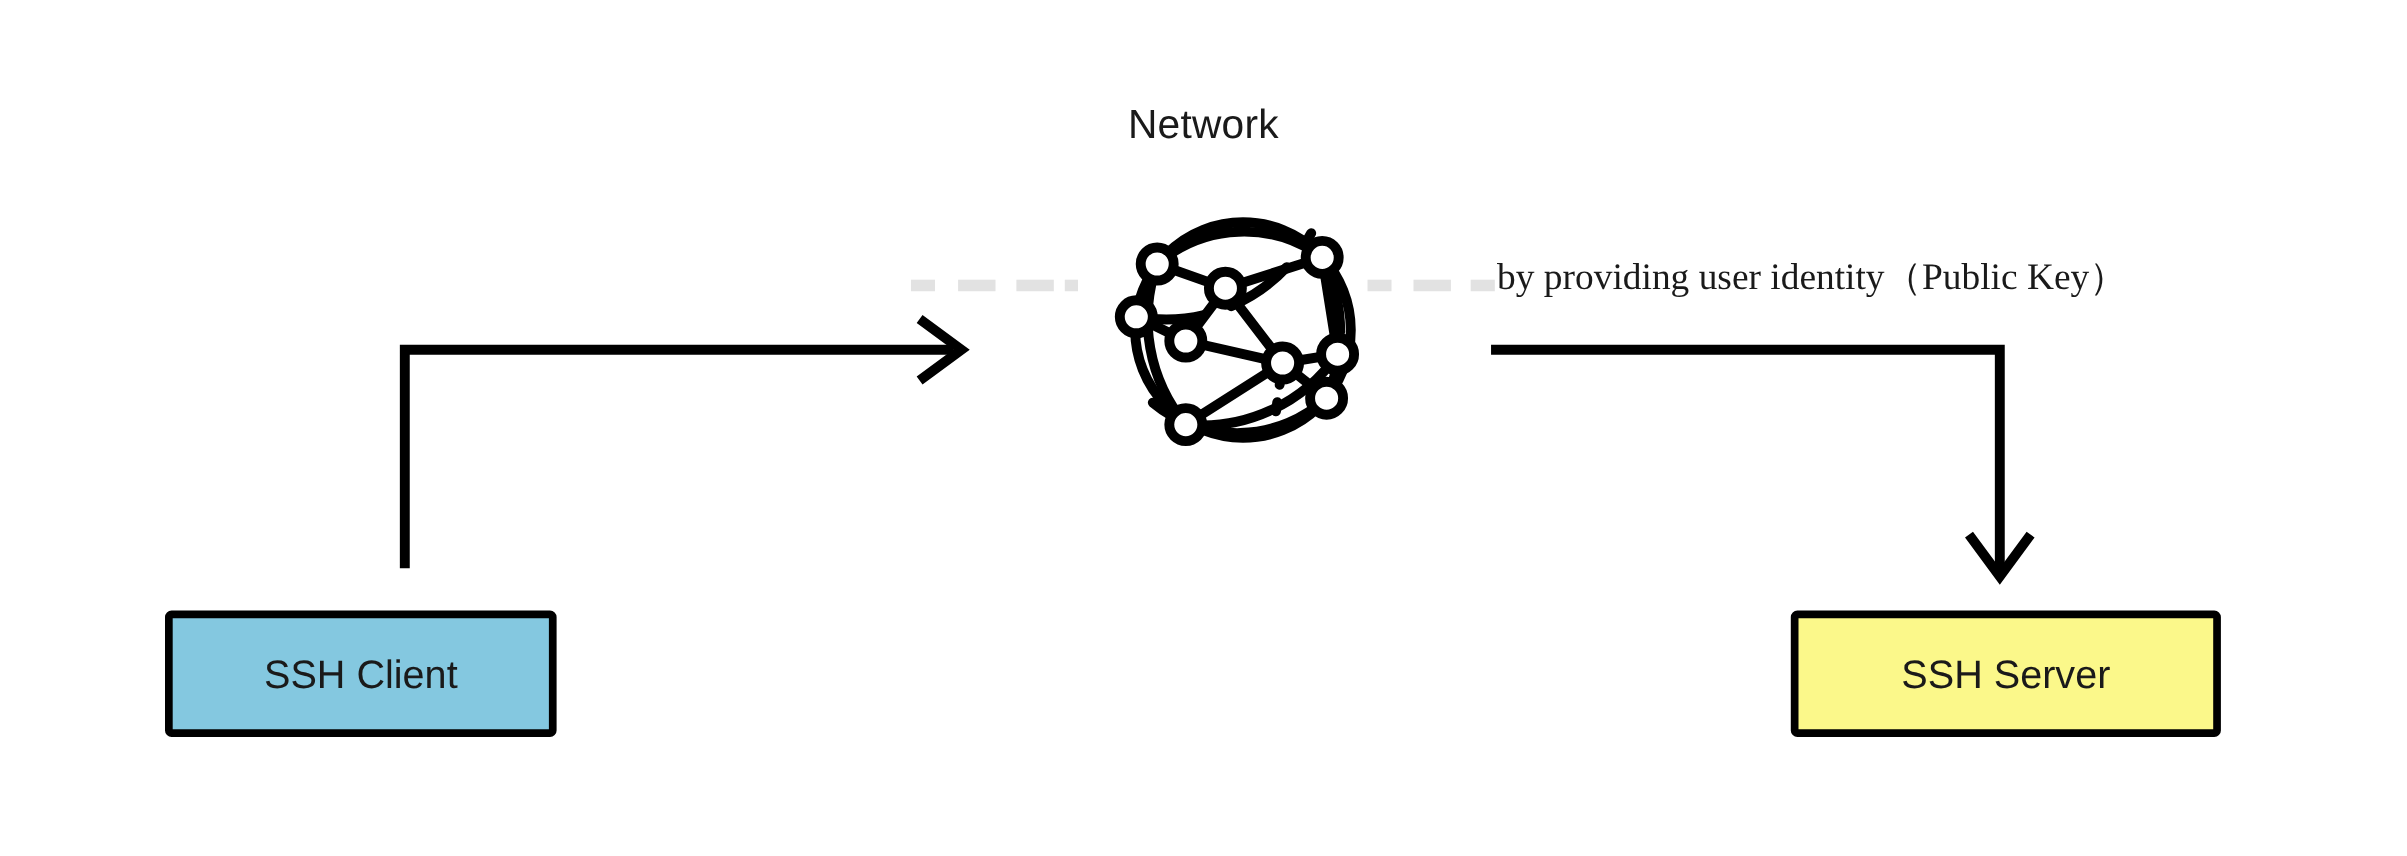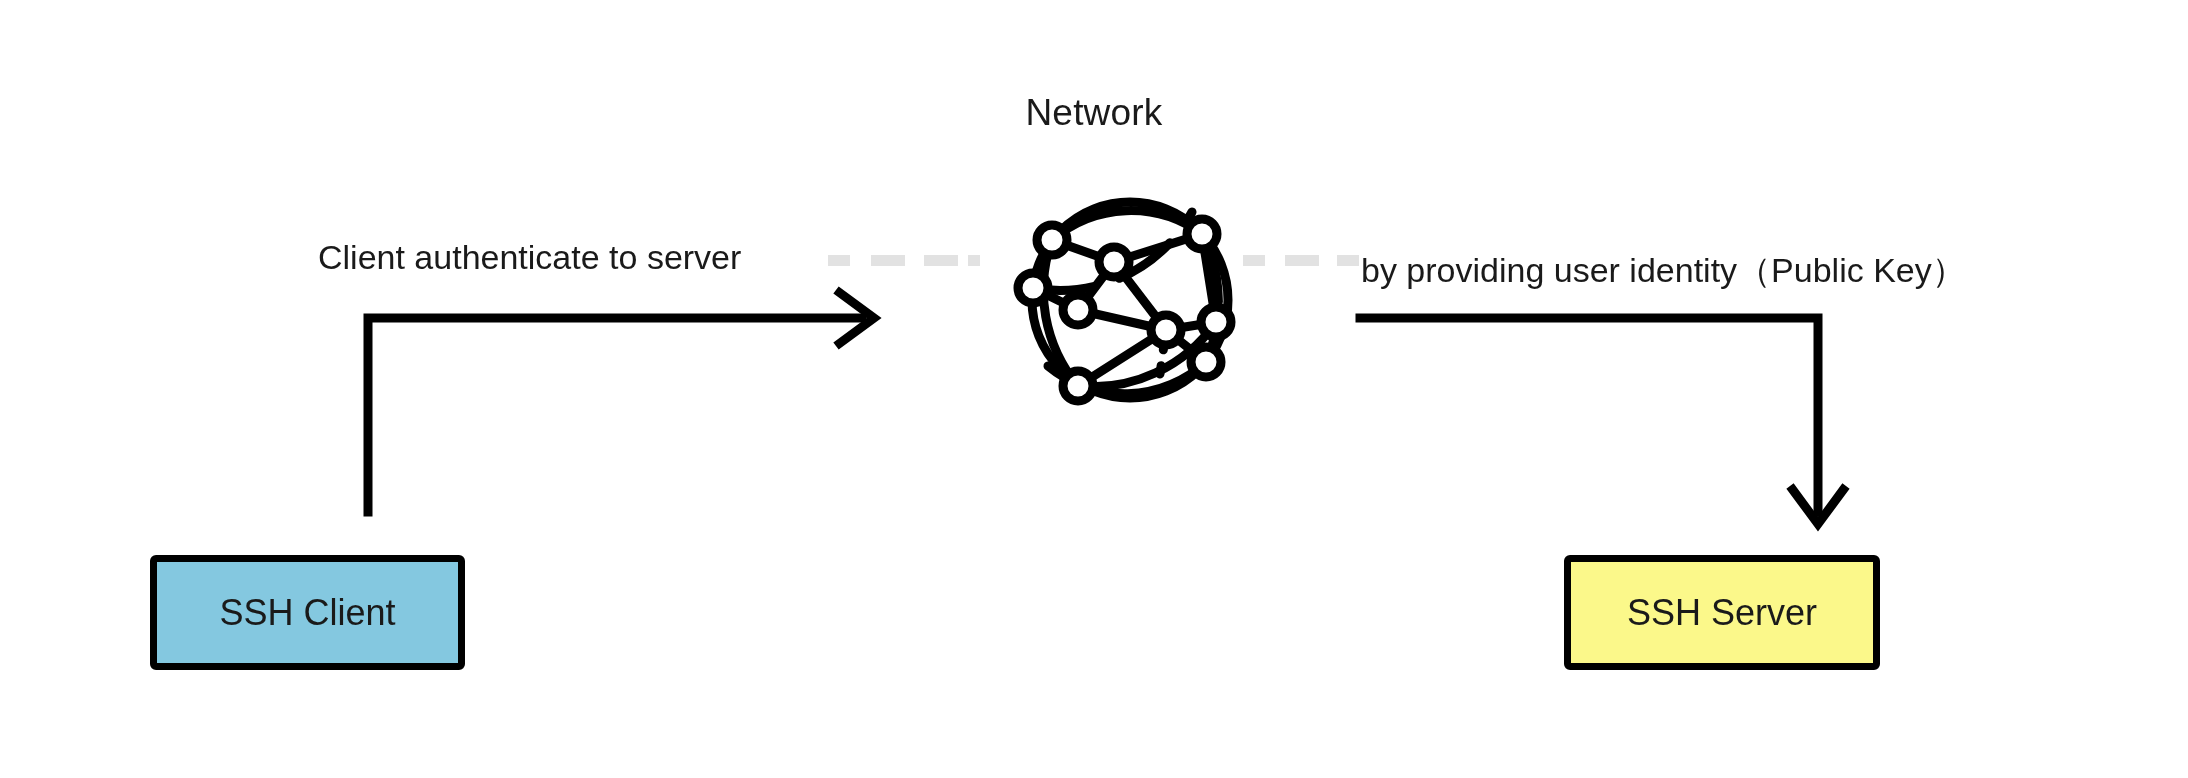--- a/index.html
+++ b/index.html
@@ -37,21 +37,22 @@
     color: #1a1a1a;
     white-space: nowrap;
     line-height: 1;
   }
   #label-left {
     left: 318px;
     top: 240px;
   }
   #label-right {
     left: 1361px;
-    top: 253px;
+    top: 236px;
+    font-family: Liberation Serif, serif;
   }
 
   
   .dash-connector {
     position: absolute;
     height: 11px;
     top: 252px;
   }
   #dash-left  { left: 828px;  width: 152px; }
   #dash-right { left: 1243px; width: 116px; }
@@ -74,38 +75,37 @@
     display: flex;
     align-items: center;
     justify-content: center;
     font-size: 36px;
     color: #1a1a1a;
     font-family: "Liberation Sans", sans-serif;
   }
   #ssh-client-box {
     left: 150px;
     top: 555px;
-    width: 315px;
+    width: 356px;
     height: 115px;
   }
   #ssh-server-box {
-    left: 1564px;
+    left: 1628px;
     top: 555px;
-    width: 316px;
+    width: 391px;
     height: 115px;
   }
 </style>
 </head>
 <body>
 
 <div id="canvas" style="background: rgb(255, 255, 255);">
 
   <div id="network-title">Network</div>
 
-  <div class="flow-label" id="label-left">Client authenticate to server</div>
 
   <div class="flow-label" id="label-right">by providing user identity（Public Key）</div>
 
   <div class="dash-connector" id="dash-left">
     <svg width="152" height="11" viewBox="0 0 152 11" xmlns="http://www.w3.org/2000/svg">
       <rect x="0" y="0" width="22" height="11" fill="#E2E2E2"></rect>
       <rect x="43" y="0" width="34" height="11" fill="#E2E2E2"></rect>
       <rect x="96" y="0" width="34" height="11" fill="#E2E2E2"></rect>
       <rect x="140" y="0" width="12" height="11" fill="#E2E2E2"></rect>
     </svg>

